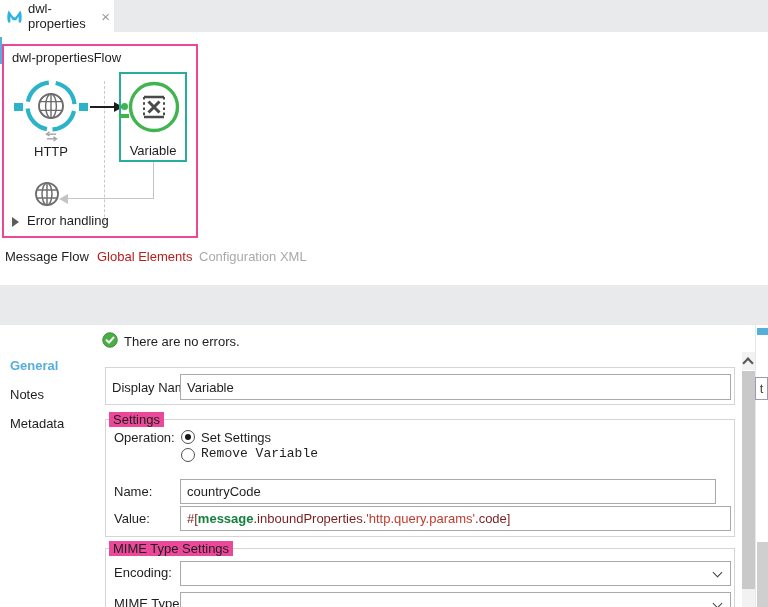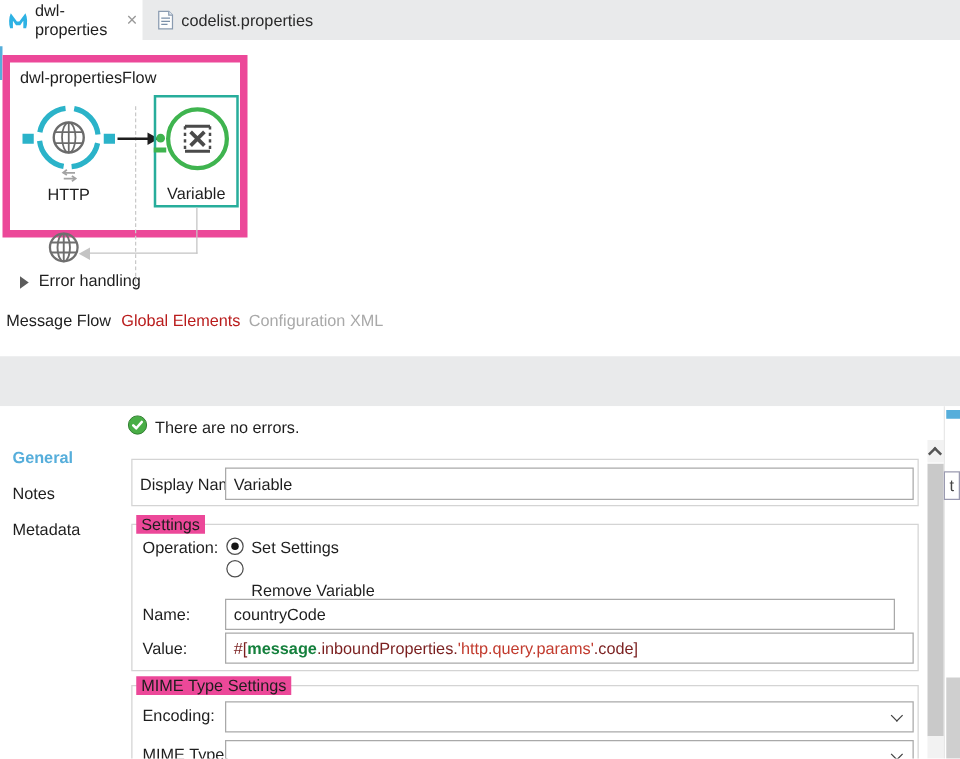--- a/index.html
+++ b/index.html
@@ -12,22 +12,22 @@
   #etab-strip { position:absolute; left:0; top:0; width:768px; height:32px; background:#E9EAEB; }
   #etab-active { position:absolute; left:0; top:0; width:114px; height:32px; background:#fff;
     display:flex; align-items:center; padding:0 4px 0 6px; gap:5px; }
   #etab-inactive { position:absolute; left:114px; top:0; height:32px; display:flex;
     align-items:center; padding-left:12px; gap:6px; color:#2A2A2A; }
   .etab-close { color:#9A9A9A; font-size:15px; line-height:15px; margin-left:3px; }
 
   
   #canvas { position:absolute; left:0; top:32px; width:768px; height:213px; background:#fff; }
   #edge-accent { position:absolute; left:0; top:5px; width:2px; height:27px; background:#56AEDB; }
-  #flow-box { position:absolute; left:2px; top:12px; width:196px; height:146px;
-    border:6px solid #ec4899; background:#fff; }
+  #flow-box { position:absolute; left:2px; top:12px; width:196px; height:194px;
+    border:2px solid #ec4899; background:#fff; }
   #flow-title { position:absolute; left:8px; top:4px; }
   #flow-dash { position:absolute; left:100px; top:35px; height:146px; border-left:1px dashed #C9C9C9; }
   #http-port-l { position:absolute; left:10px; top:57px; width:9px; height:8px; background:#2BB3C9; }
   #http-port-r { position:absolute; left:75px; top:57px; width:9px; height:8px; background:#2BB3C9; }
   #http-circle { position:absolute; left:20px; top:33px; width:54px; height:54px; }
   #http-sync  { position:absolute; left:39px; top:85px; }
   #http-label { position:absolute; left:14px; top:98px; width:66px; text-align:center; }
   #flow-arrow-line { position:absolute; left:86px; top:60px; width:26px; height:2px; background:#1E1E1E; }
   #flow-arrow-head { position:absolute; left:110px; top:56px; width:0; height:0;
     border-left:9px solid #1E1E1E; border-top:5px solid transparent; border-bottom:5px solid transparent; }
@@ -73,21 +73,21 @@
   .legend { position:absolute; background:#ec4899; padding:0 4px; z-index:2; }
   #dn-box { left:105px; top:42px; width:630px; height:38px; }
   #dn-label { position:absolute; left:112px; top:55px; }
   #settings-group { left:105px; top:94px; width:630px; height:118px; }
   #settings-legend { left:109px; top:87px; }
   #mime-group { left:105px; top:223px; width:630px; height:78px; }
   #mime-legend { left:109px; top:216px; }
 
   .flabel { position:absolute; }
   #op-label { left:114px; top:105px; }
-  #radio1-label { left:201px; top:105px; } #radio2-label { left:201px; top:140px; }
+  #radio1-label { left:201px; top:105px; } #radio2-label { left:201px; top:121px;font-family:Liberation Mono, monospace; }
   #name-label { left:114px; top:159px; } #value-label { left:114px; top:186px; }
   #enc-label { left:114px; top:240px; } #mimetype-label { left:114px; top:271px; }
 
   .tf, .combo { position:absolute; border:1px solid #A9A9A9; background:#fff;
     display:flex; align-items:center; padding:0 6px; }
   #dn-input { left:180px; top:49px; width:551px; height:26px; }
   #name-input { left:180px; top:154px; width:536px; height:25px; }
   #value-input { left:180px; top:181px; width:551px; height:25px; }
   #enc-combo { left:180px; top:236px; width:551px; height:25px; }
   #mimetype-combo { left:180px; top:267px; width:551px; height:25px; }
@@ -122,30 +122,20 @@
   <div id="etab-strip">
     <div id="etab-active">
       <span>
         <svg width="17" height="16" viewBox="0 0 18 16">
           <path d="M2.2 15 C1 11 1 6 2.8 2.2 L8 9.2 L10 9.2 L15.2 2.2 C17 6 17 11 15.8 15 L13.4 15 L13.4 8.6 L10.8 12.4 L7.2 12.4 L4.6 8.6 L4.6 15 Z" fill="#2EB2E4"></path>
         </svg>
       </span>
       <span>dwl-properties</span>
       <span class="etab-close">×</span>
     </div>
-    <div id="etab-inactive">
-      <span>
-        <svg width="13" height="16" viewBox="0 0 13 16">
-          <path d="M1 1 H9 L12 4 V15 H1 Z" fill="#FDFDFD" stroke="#8A9BB0" stroke-width="1"></path>
-          <path d="M9 1 V4 H12" fill="#E8EDF4" stroke="#8A9BB0" stroke-width="1"></path>
-          <path d="M3 6.5 H10 M3 9 H10 M3 11.5 H8" stroke="#7A8FA8" stroke-width="1"></path>
-        </svg>
-      </span>
-      <span>codelist.properties</span>
-    </div>
   </div>
 
   <div id="canvas">
     <div id="edge-accent"></div>
     <div id="flow-box">
       <div id="flow-title">dwl-propertiesFlow</div>
       <div id="flow-dash"></div>
 
       <div id="http-port-l"></div>
       <div id="http-port-r"></div>

